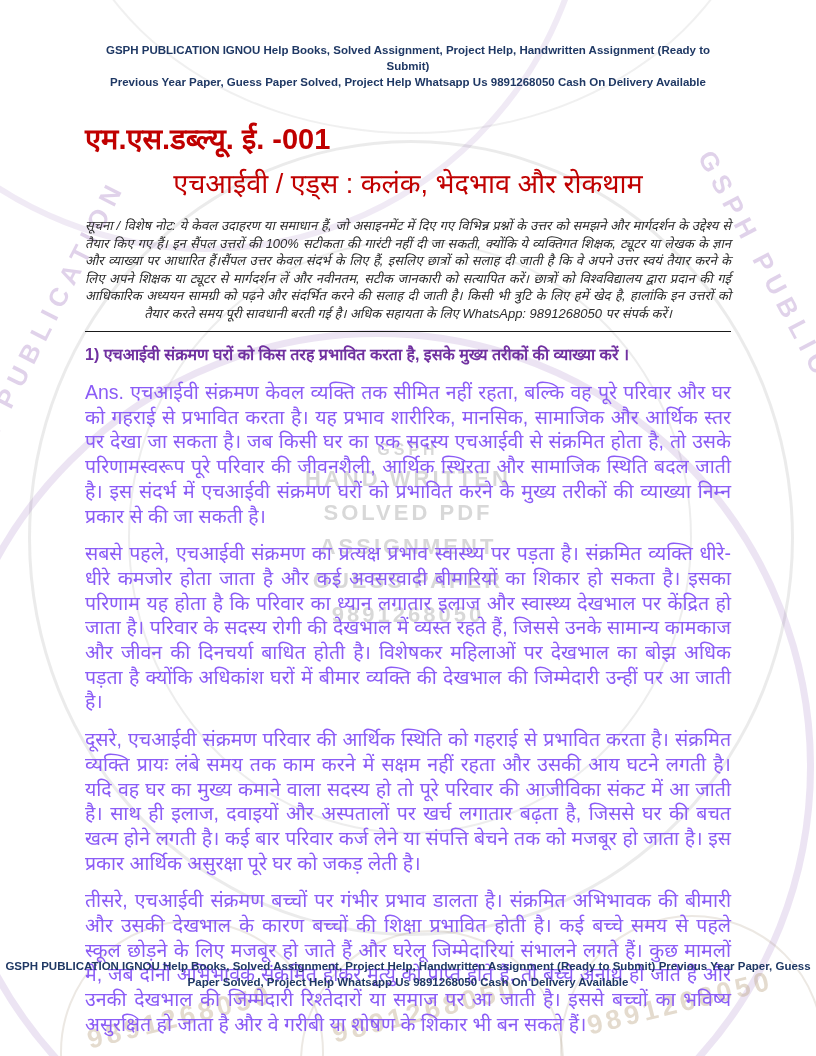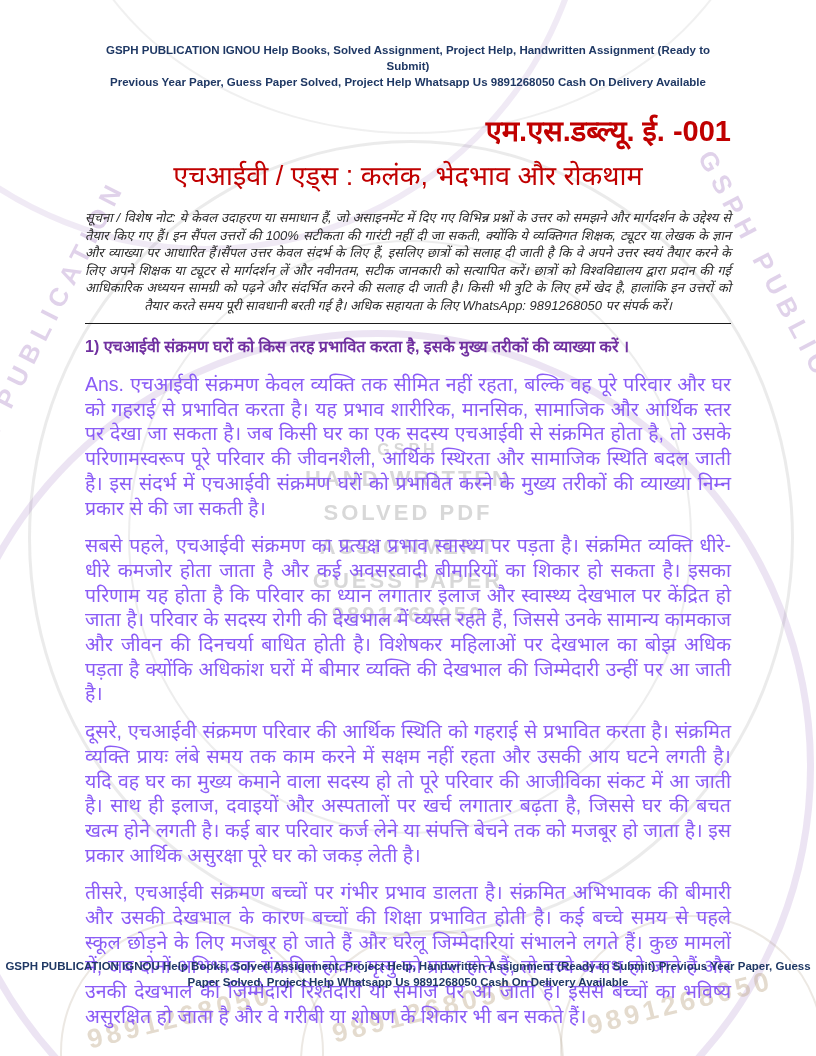--- a/index.html
+++ b/index.html
@@ -61,22 +61,22 @@
   .content {
     position: absolute; inset: 0; z-index: 2;
     padding: 42px 85px 0 85px;
     box-sizing: border-box;
   }
 
   .doc-header { text-align: center; color: #1F3864; font-weight: bold; font-size: 11.5px; line-height: 16px; }
   .doc-header .hline { display: block; }
 
   .doc-title {
-    margin-top: 24px;
-    text-align: right;
+    margin-top: 32px;
+    text-align: left;
     color: #C00000;
     font-weight: bold;
     font-size: 29px;
     line-height: 34px;
   }
   .doc-subtitle {
     margin-top: 12px;
     text-align: center;
     color: #C00000;
     font-weight: normal;

